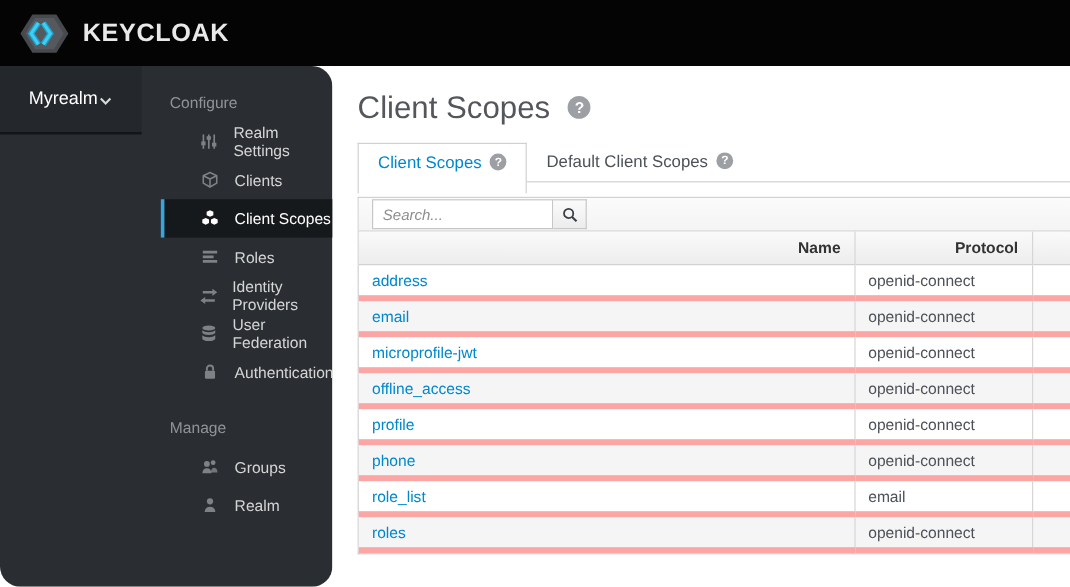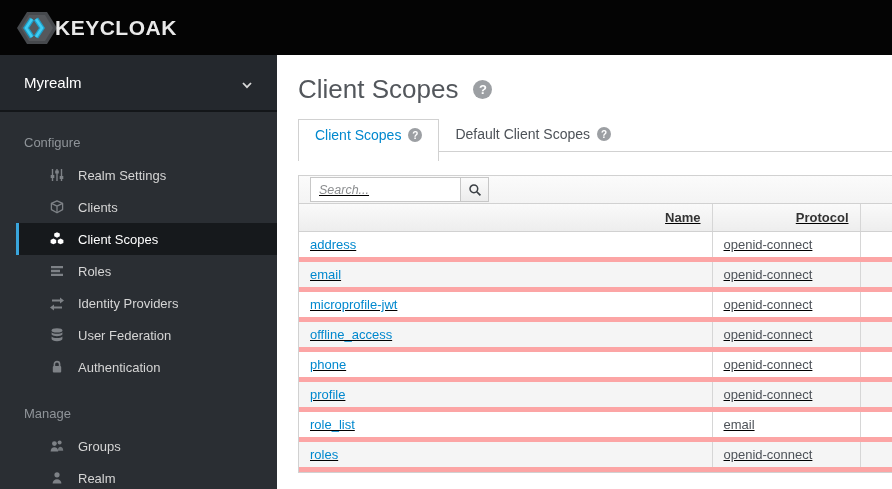--- a/index.html
+++ b/index.html
@@ -4,25 +4,25 @@
 <style>
   * { box-sizing: border-box; }
   html,body { margin:0; padding:0; }
   body {
     width:892px; height:489px; overflow:hidden;
     font-family:"Liberation Sans", sans-serif;
     background:#fff;
   }
   
   .topbar { height:55px; background:#040404; display:flex; align-items:center; padding-left:15px; }
-  .brand { display:flex; align-items:center; gap:2px; cursor:pointer; }
+  .brand { display:flex; align-items:center; gap:16px; cursor:pointer; }
   .brand-text { color:#e9e9e9; font-size:21px; font-weight:bold; letter-spacing:0.5px; margin-left:-6px; }
   
   .layout { display:flex; height:434px; }
-  .sidebar { width:277px; background:#2a2e33; flex:0 0 auto; display:flex; flex-direction:column; }
+  .sidebar { width:277px; background:#2a2e33; flex:0 0 auto; display:flex; flex-direction:row;border-radius:17px; }
   .realm-selector {
     height:57px; background:#24282d; border-bottom:2px solid #131619;
     display:flex; align-items:center; justify-content:space-between;
     padding:0 24px; color:#fff; font-size:15px; cursor:pointer; flex:0 0 auto;
   }
   .chev { width:12px; height:12px; color:#d8d8d8; }
   .nav-section-label { color:#8f9499; font-size:13px; padding:23px 24px 9px 24px; }
   .nav-item {
     display:flex; align-items:center; height:32px; padding-left:29px;
     border-left:3px solid transparent; color:#d5d5d5; font-size:13px; cursor:pointer;margin-left:16px;
@@ -48,21 +48,21 @@
   .tabbar .rule { position:absolute; top:32px; left:0; right:0; height:1px; background:#d1d1d1; }
   .tab {
     display:flex; align-items:center; gap:7px;
     padding:7px 16px; font-size:14px; color:#4d5258; cursor:pointer; position:relative; z-index:1;
   }
   .tab.active {
     color:var(--accent,#0088ce); background:#fff;
     border:1px solid #d1d1d1; border-bottom:0; padding-bottom:18px; z-index:2;
   }
   
-  .table-wrap { margin-top:11px; width:594px; border:1px solid #d1d1d1; border-right:0;text-decoration:underline; }
+  .table-wrap { margin-top:0; width:594px; border:1px solid #d1d1d1; border-right:0; }
   .toolbar {
     padding:1px 0 1px 11px; background:linear-gradient(#fbfbfb,#f4f4f4);
     border-bottom:1px solid #d1d1d1; display:flex; align-items:center;
   }
   .search-input {
     width:151px; height:25px; border:1px solid #c7c7c7; padding:0 8px;
     font-size:12.5px; font-family:"Liberation Sans",sans-serif; color:#555; outline:none;
   }
   .search-input::placeholder { font-style:italic; color:#8b8d8f; }
   .search-btn {
@@ -275,26 +275,26 @@
               <td><a class="scope-link" href="#">microprofile-jwt</a></td>
               <td>openid-connect</td>
               <td></td>
             </tr>
             <tr>
               <td><a class="scope-link" href="#">offline_access</a></td>
               <td>openid-connect</td>
               <td></td>
             </tr>
             <tr>
+              <td><a class="scope-link" href="#">profile</a></td>
+              <td>openid-connect</td>
+              <td></td>
+            </tr>
+            <tr>
               <td><a class="scope-link" href="#">phone</a></td>
-              <td>openid-connect</td>
-              <td></td>
-            </tr>
-            <tr>
-              <td><a class="scope-link" href="#">profile</a></td>
               <td>openid-connect</td>
               <td></td>
             </tr>
             <tr>
               <td><a class="scope-link" href="#">role_list</a></td>
               <td>email</td>
               <td></td>
             </tr>
             <tr>
               <td><a class="scope-link" href="#">roles</a></td>

